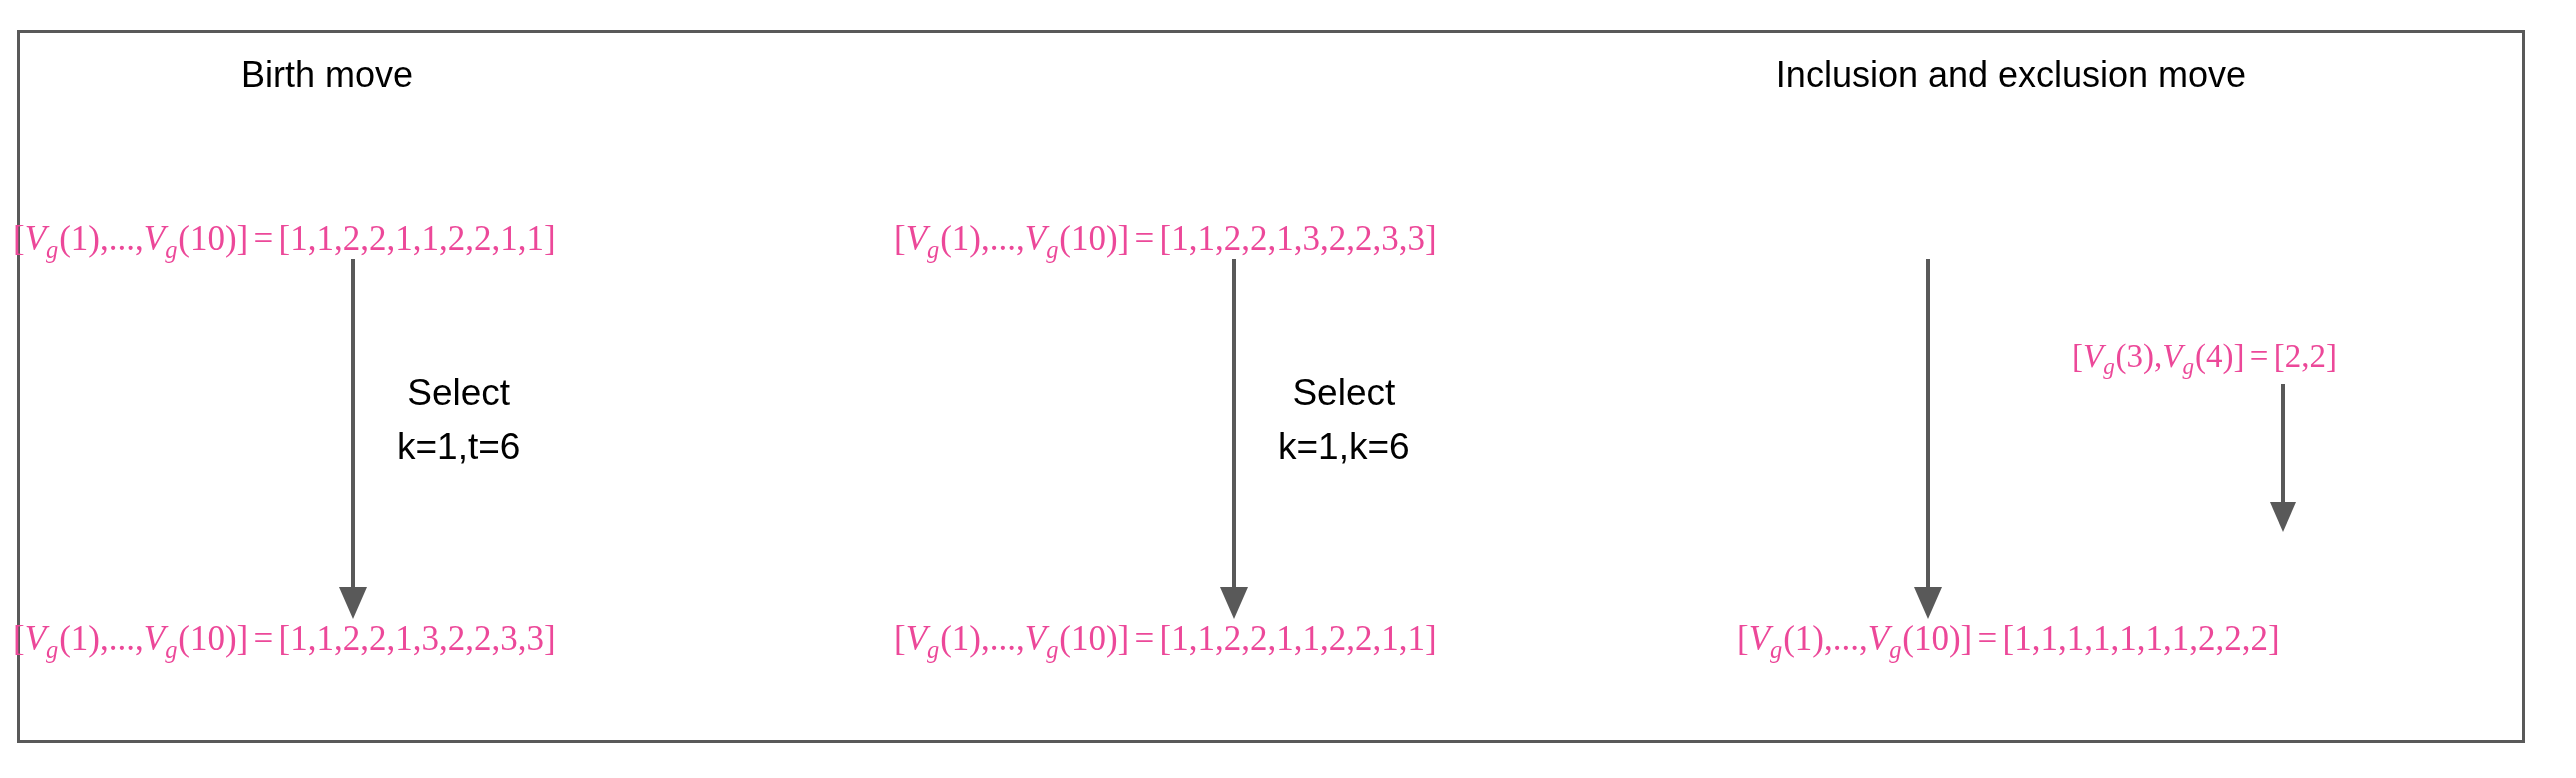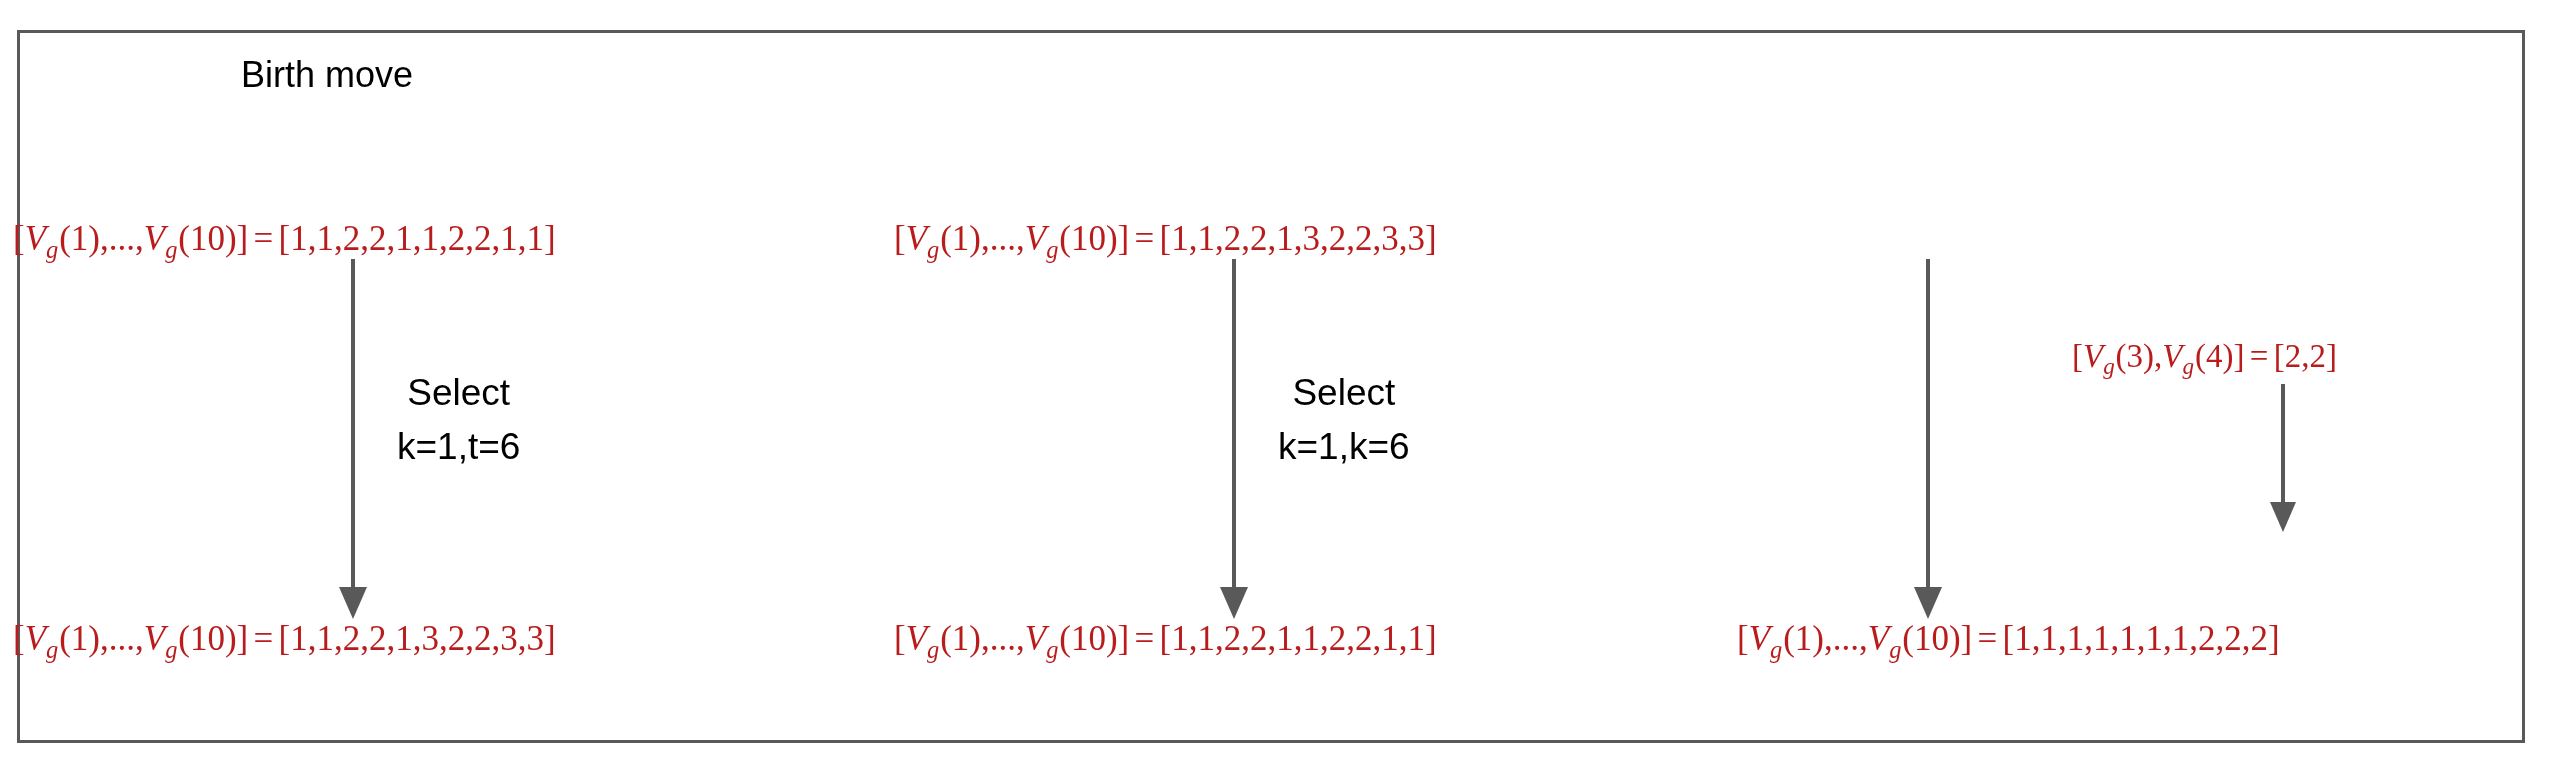--- a/index.html
+++ b/index.html
@@ -48,21 +48,21 @@
   }
   #column-birth .col-title     { left: -123px; }
   #column-dirth .col-title     { left: -140px; }
   #column-inclusion .col-title { left: -105px; }
 
   
   .math {
     position: absolute;
     font-family: "Liberation Serif", serif;
     font-size: 35px;
-    color: #b91c1c;
+    color: #ec4899;
     white-space: nowrap;
     line-height: 1;
     text-align: center;
   }
   .math .vr {
     font-style: italic;
     font-family: "Liberation Serif", serif;
   }
   .math .sub {
     font-style: italic;
@@ -191,20 +191,21 @@
       <span class="line2">k=1,k=6</span>
     </div>
 
     <div class="math formula-bottom">
       <span>[</span><span class="vr">V</span><span class="sub">g</span><span>(1),...,</span><span class="vr">V</span><span class="sub">g</span><span>(10)]</span><span class="eq">=</span><span>[1,1,2,2,1,1,2,2,1,1]</span>
     </div>
   </div>
 
   <div class="column" id="column-inclusion">
 
+    <div class="col-title">Inclusion and exclusion move</div>
 
 
     <div class="arrow arrow-long">
       <div class="shaft"></div>
       <div class="head"></div>
     </div>
 
     <div class="math formula-sub-top">
       <span>[</span><span class="vr">V</span><span class="sub">g</span><span>(3),</span><span class="vr">V</span><span class="sub">g</span><span>(4)]</span><span class="eq">=</span><span>[2,2]</span>
     </div>

